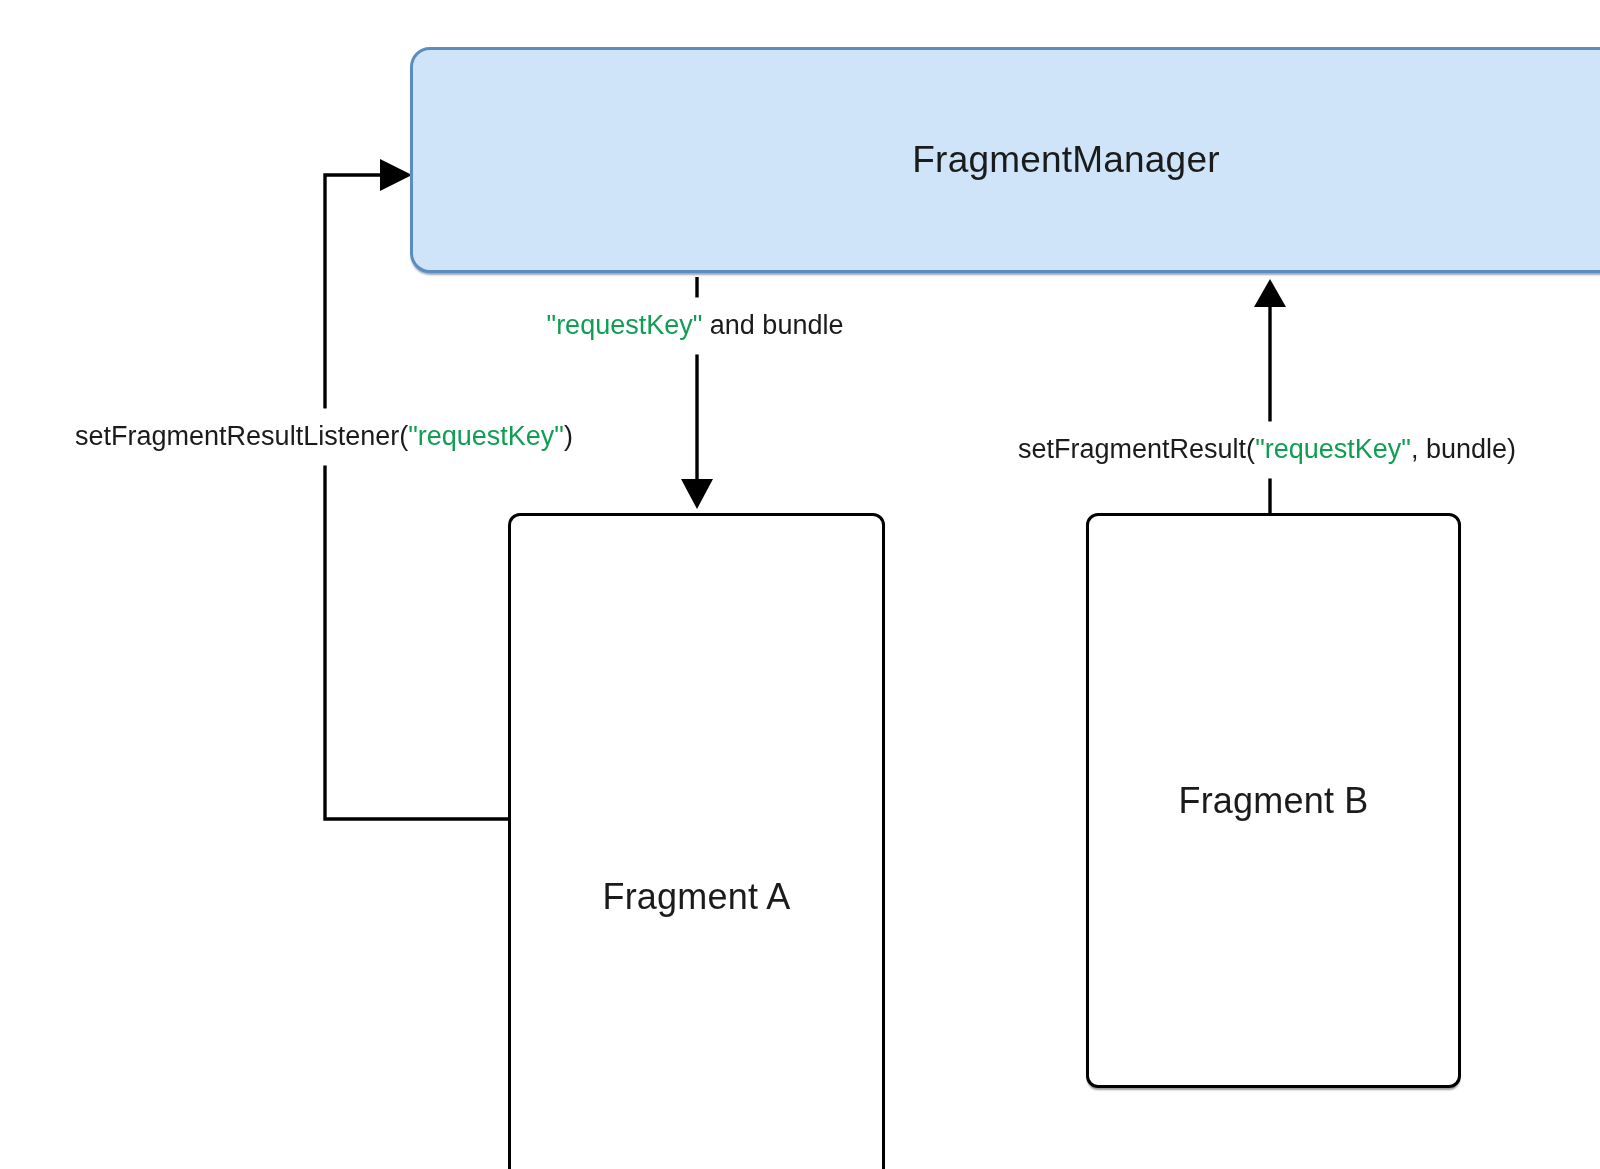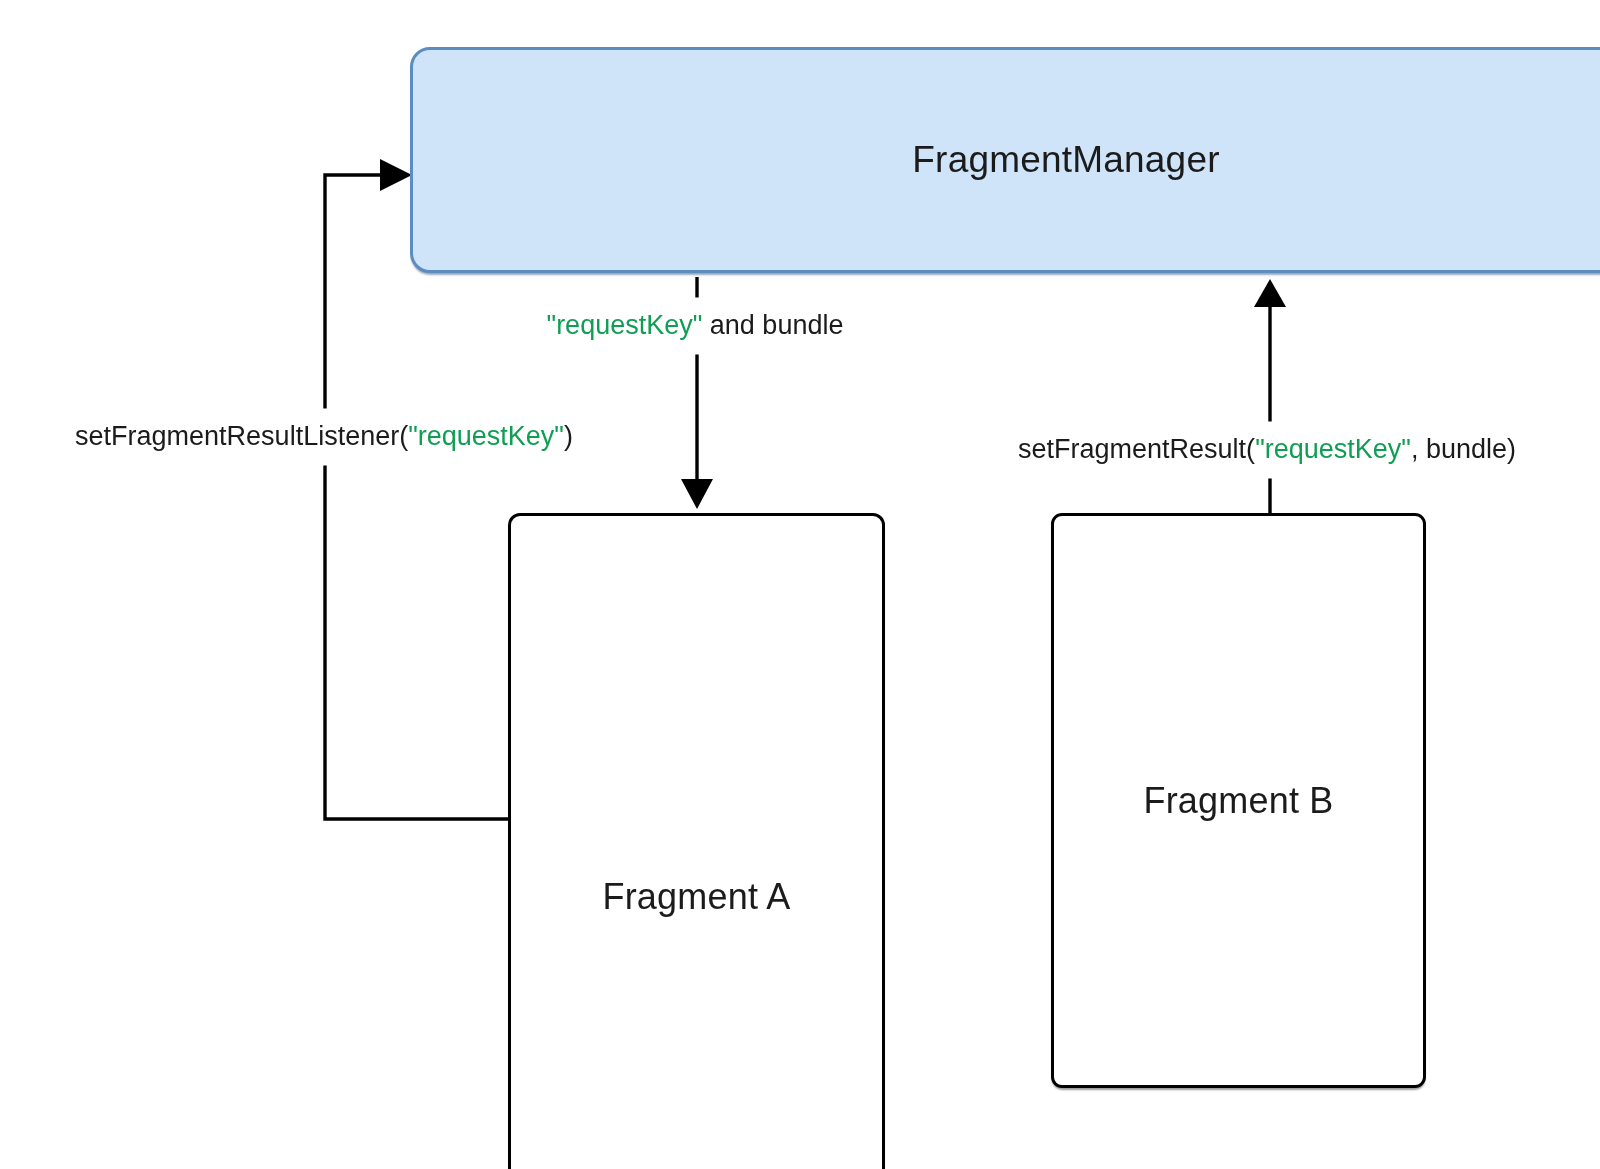--- a/index.html
+++ b/index.html
@@ -22,21 +22,21 @@
         background:#ffffff;border:3px solid var(--node-border);border-radius:12px;
         box-shadow:0 3px 2px -1px rgba(0,0,0,0.40);}
   .node-label{color:var(--text);font-size:36px;letter-spacing:0.2px;}
 
   .node-manager{left:410px;top:47px;width:1312px;height:226px;
         background:var(--manager-fill);border:3px solid var(--manager-border);
         border-radius:20px;box-shadow:0 3px 2px -1px rgba(30,60,100,0.45);}
   .node-manager .node-label{font-size:37px;}
 
   .node-fragment-a{left:508px;top:513px;width:377px;height:768px;}
-  .node-fragment-b{left:1051px;top:513px;width:375px;height:575px;border-radius:11px;}
+  .node-fragment-b{left:1086px;top:513px;width:375px;height:575px;}
 
   .edge-label{position:absolute;transform:translate(-50%,-50%);
         background:#ffffff;color:var(--text);font-size:27px;white-space:nowrap;
         padding:13px 6px;line-height:1.15;}
   .edge-label .key{color:var(--key-green);}
   .label-deliver{left:695px;top:326px;}
   .label-listener{left:324px;top:437px;}
   .label-result{left:1267px;top:450px;}
 </style>
 </head>

